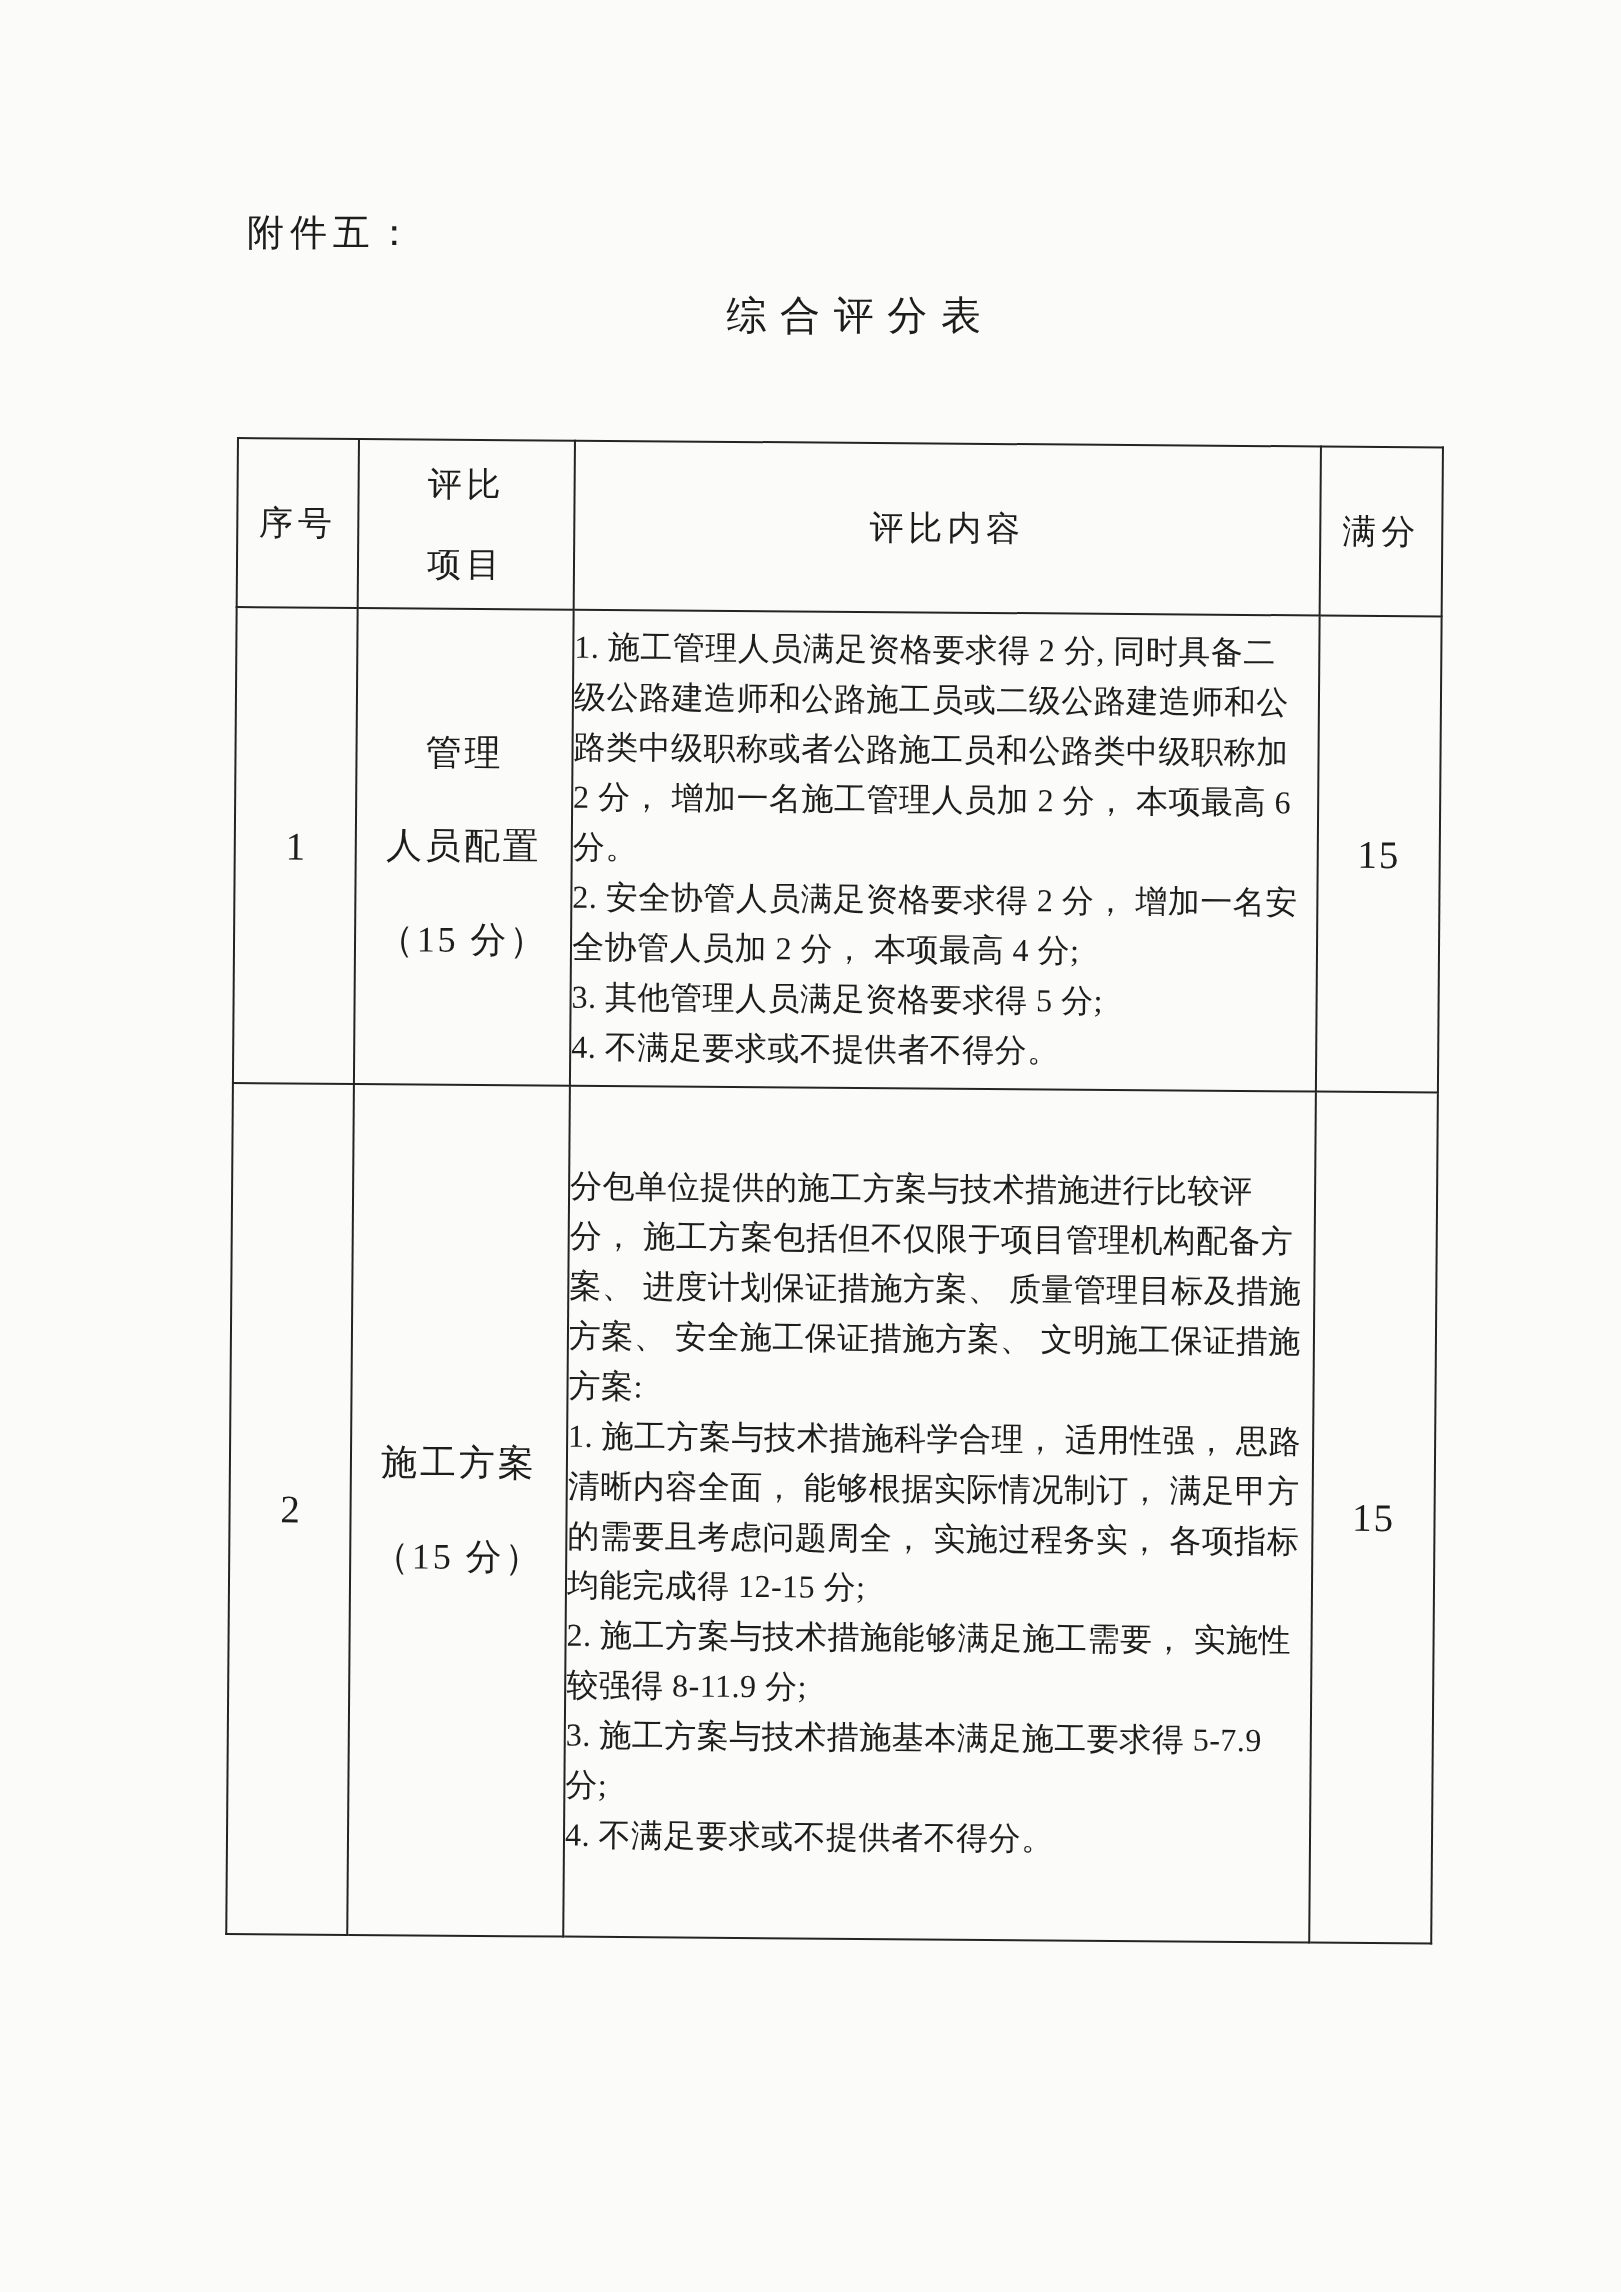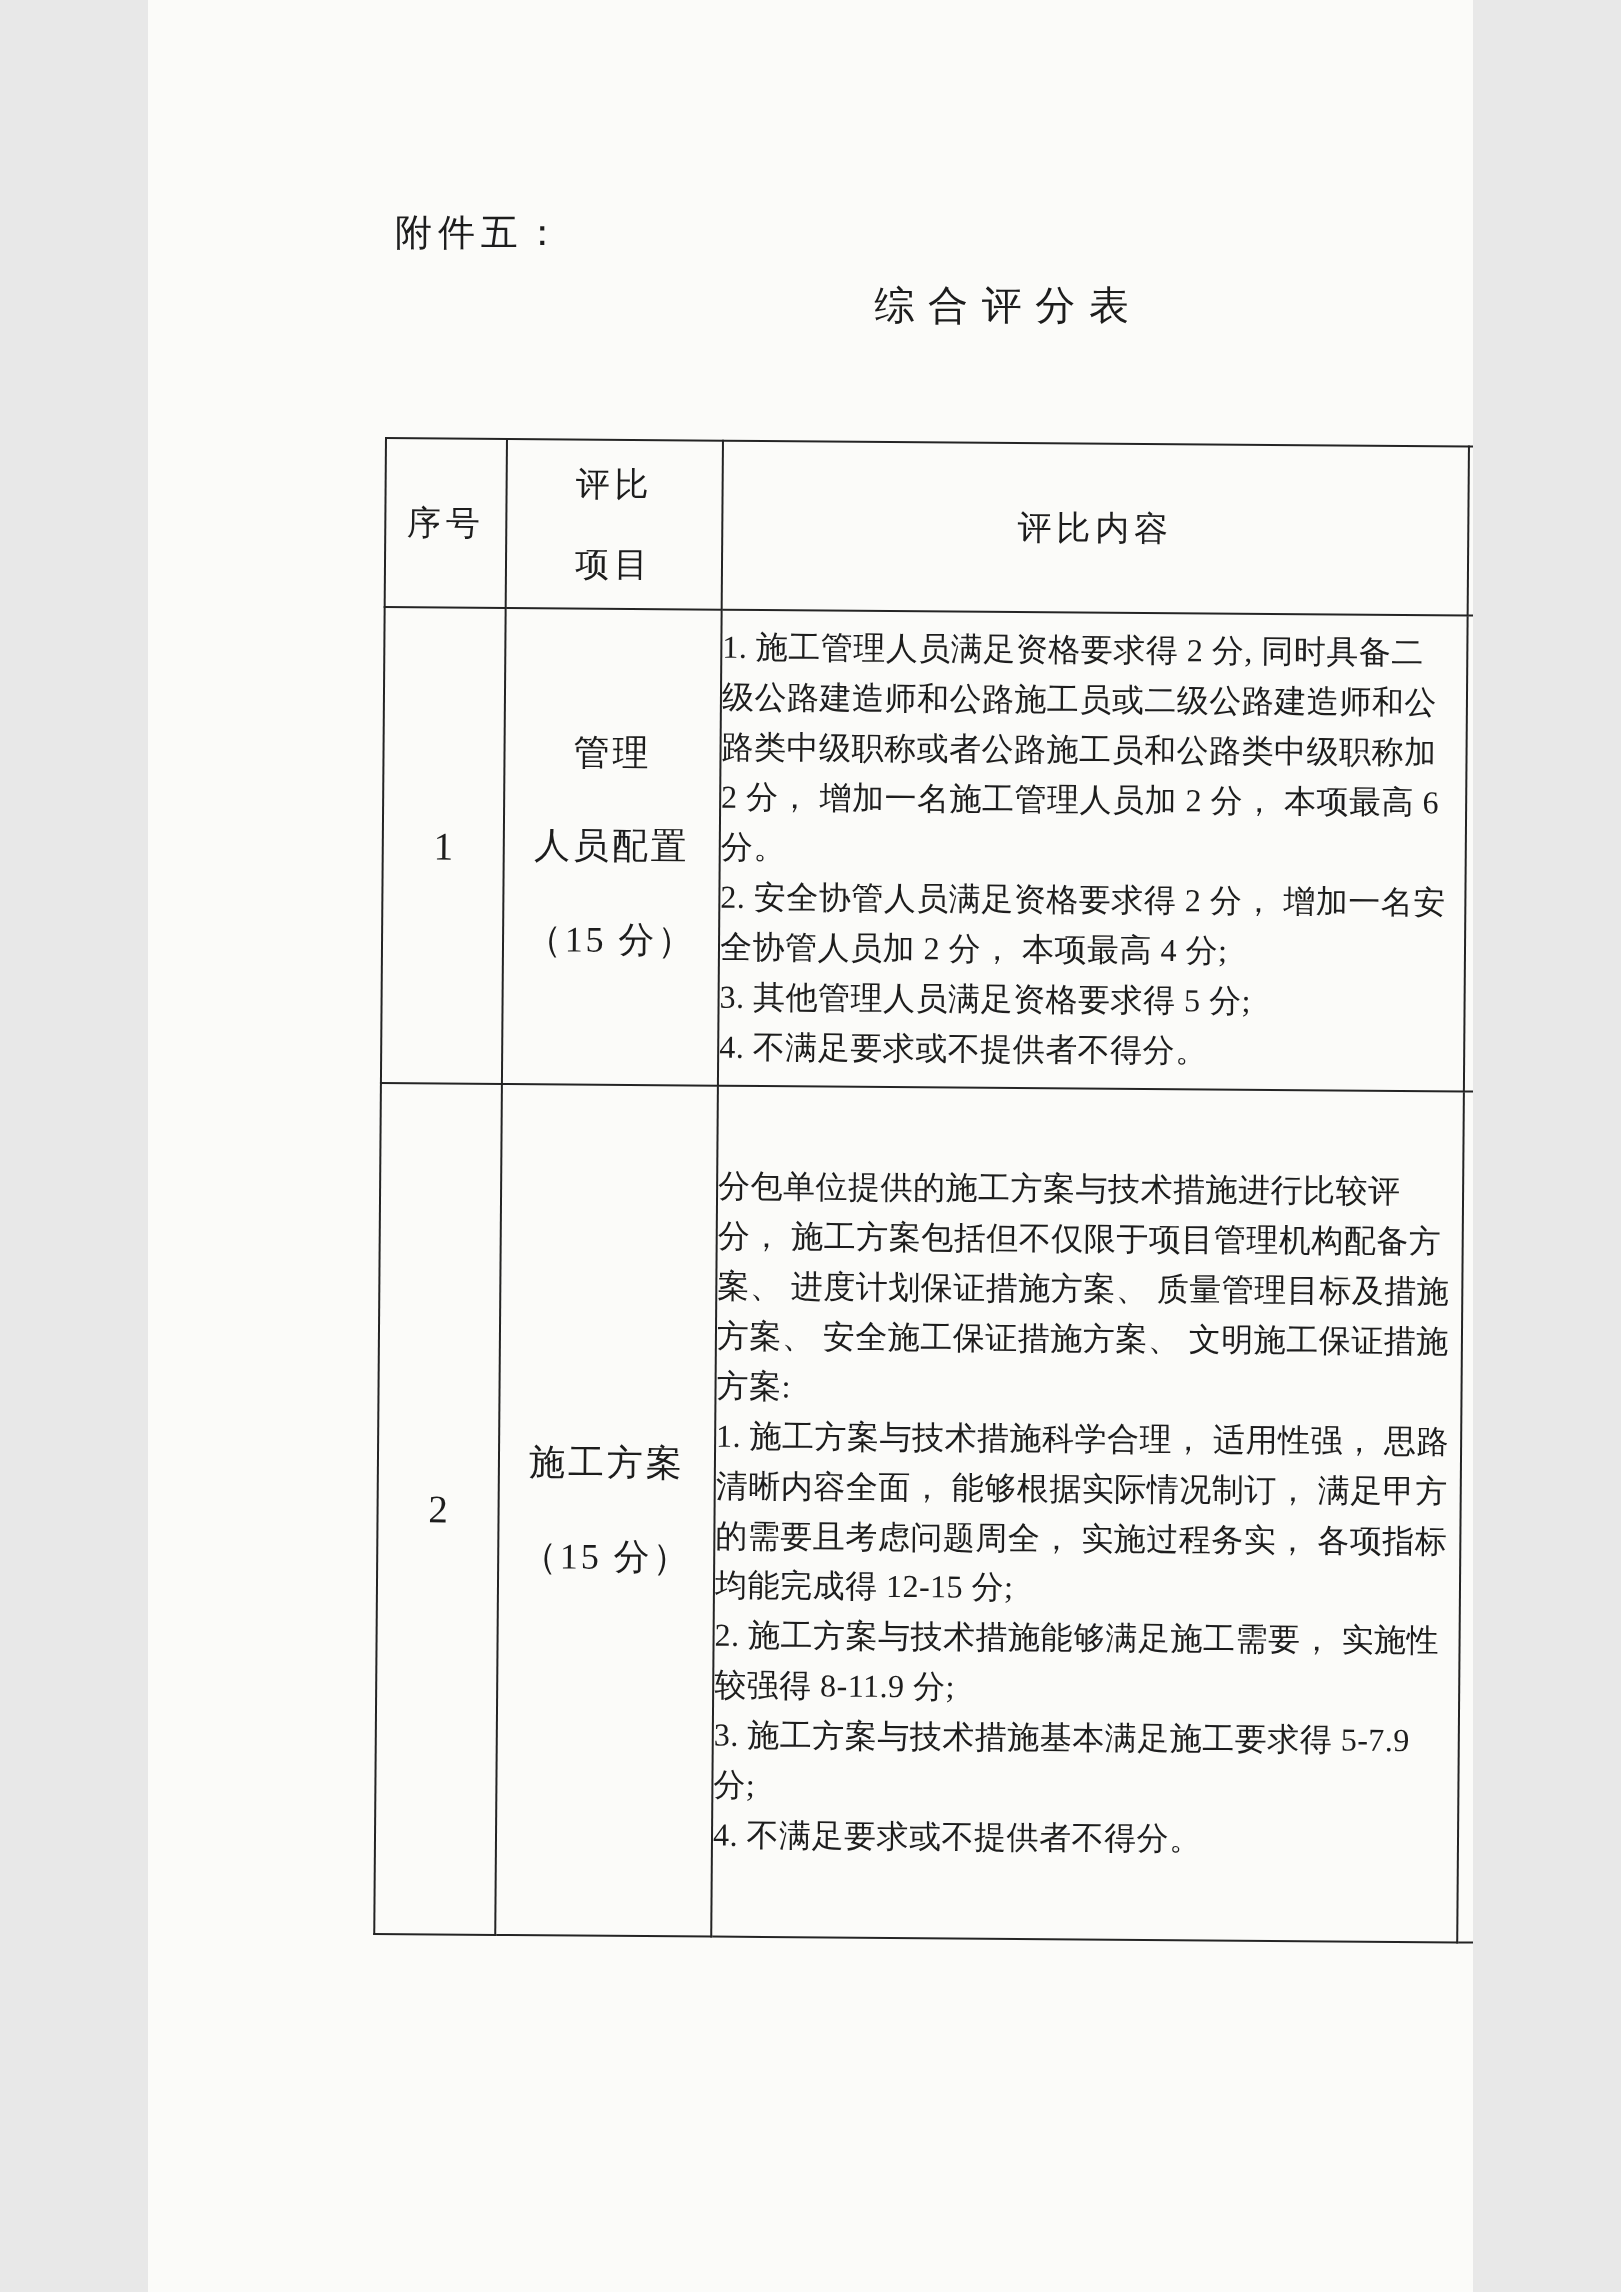--- a/index.html
+++ b/index.html
@@ -1,34 +1,34 @@
 <!DOCTYPE html>
 <html><head>
 <meta charset="utf-8">
 <style>
   html,body{margin:0;padding:0;background:#e8e8e8;}
   .page{
     position:relative;
-    width:1325px;height:2293px;
+    width:1621px;height:2293px;
     margin:0 auto;
     background:#fbfbf9;
     overflow:hidden;
     font-family:"Liberation Serif","DejaVu Serif",serif;
     color:#1d1d1d;
   }
   .attachment{
     position:absolute;
     left:247px;top:208px;
     font-size:37px;
     letter-spacing:5.9px;
     font-weight:500;
   }
   .doc-title{
     position:absolute;
-    left:237px;top:278px;
+    left:237px;top:288px;
     width:1204px;
     text-align:center;
     text-indent:43px;
     font-size:40px;
     letter-spacing:13.7px;
   }
   .table-wrap{
     position:absolute;
     left:237px;top:437px;
     width:1208px;

